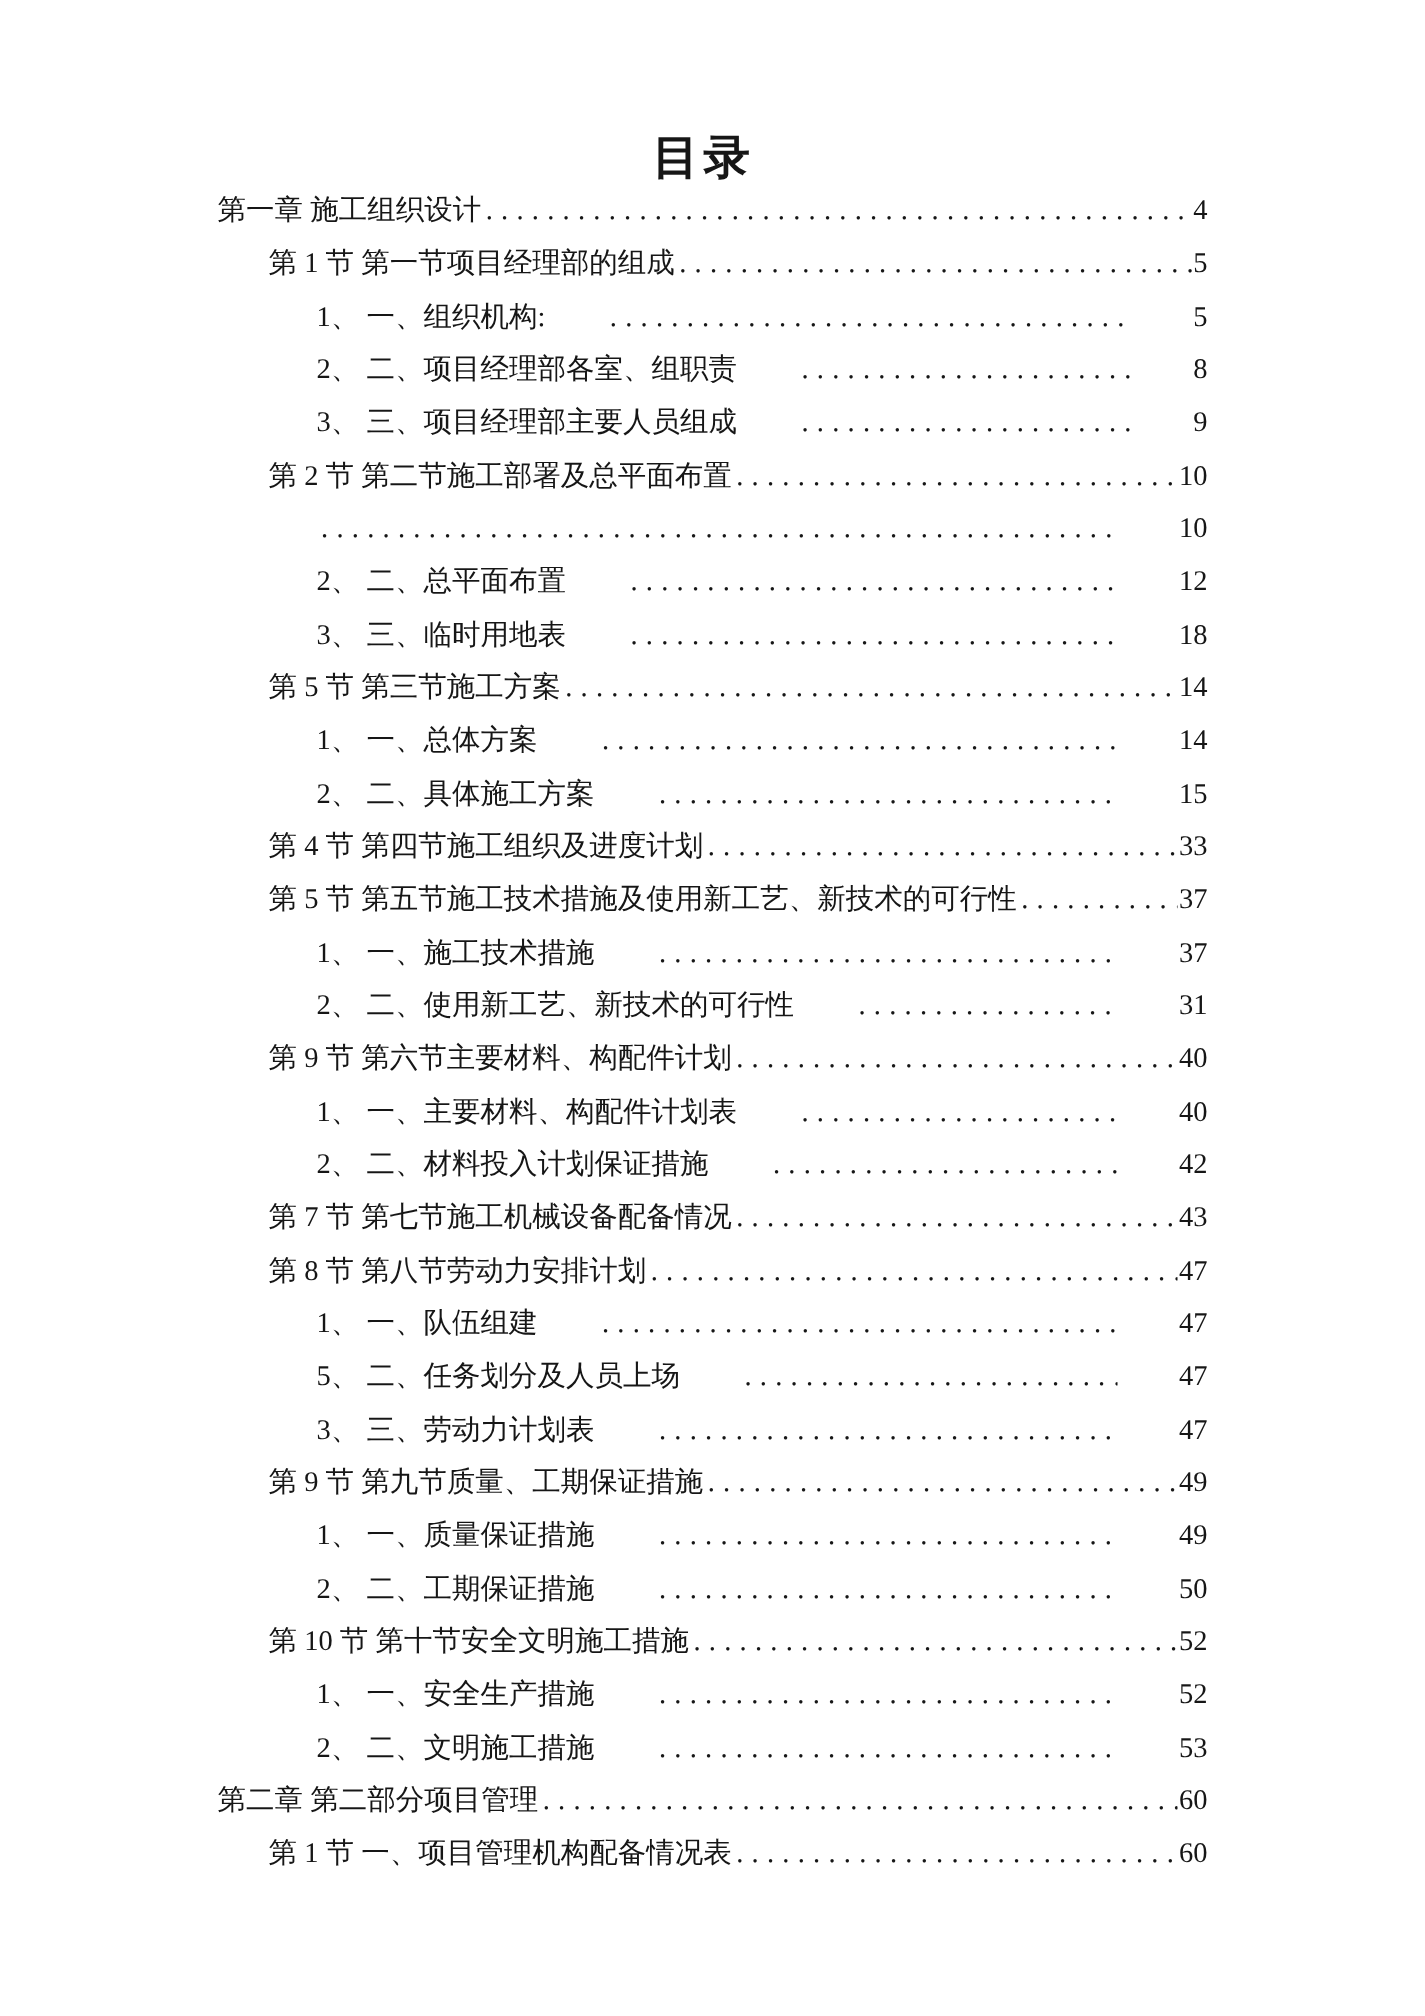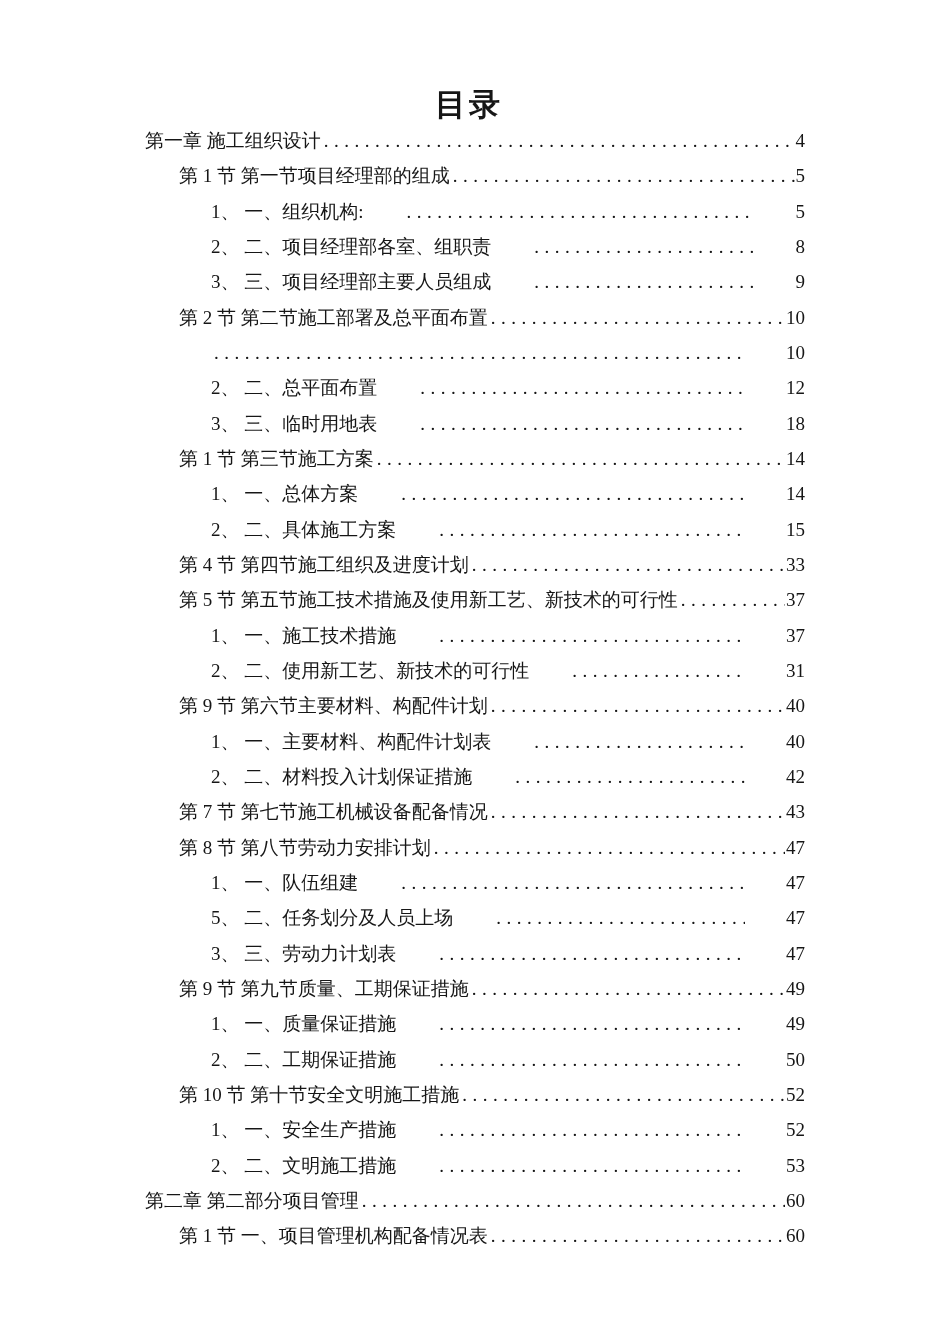--- a/index.html
+++ b/index.html
@@ -109,21 +109,21 @@
     <span class="toc-label">2、 二、总平面布置</span>
     <span class="toc-dots">........................................................................................................................................................................................................</span>
     <span class="toc-page">12</span>
   </div>
       <div class="toc-row level-3">
     <span class="toc-label">3、 三、临时用地表</span>
     <span class="toc-dots">........................................................................................................................................................................................................</span>
     <span class="toc-page">18</span>
   </div>
       <div class="toc-row level-2">
-    <span class="toc-label">第 1 节 第三节施工方案</span>
+    <span class="toc-label">第 5 节 第三节施工方案</span>
     <span class="toc-dots">........................................................................................................................................................................................................</span>
     <span class="toc-page">14</span>
   </div>
       <div class="toc-row level-3">
     <span class="toc-label">1、 一、总体方案</span>
     <span class="toc-dots">........................................................................................................................................................................................................</span>
     <span class="toc-page">14</span>
   </div>
       <div class="toc-row level-3">
     <span class="toc-label">2、 二、具体施工方案</span>

